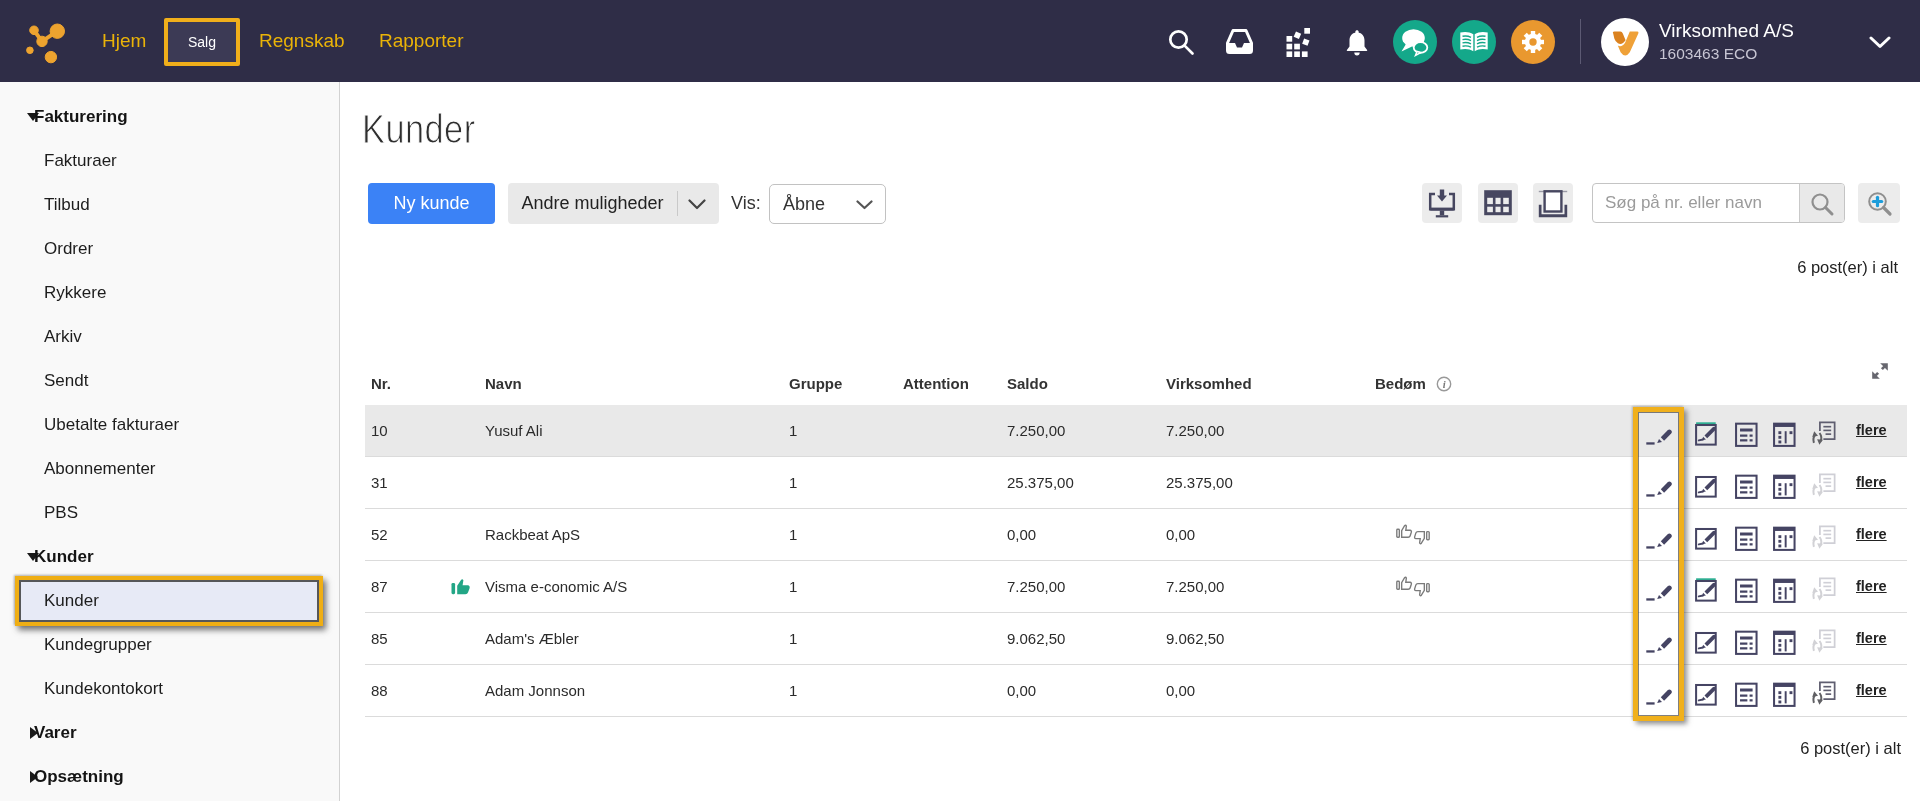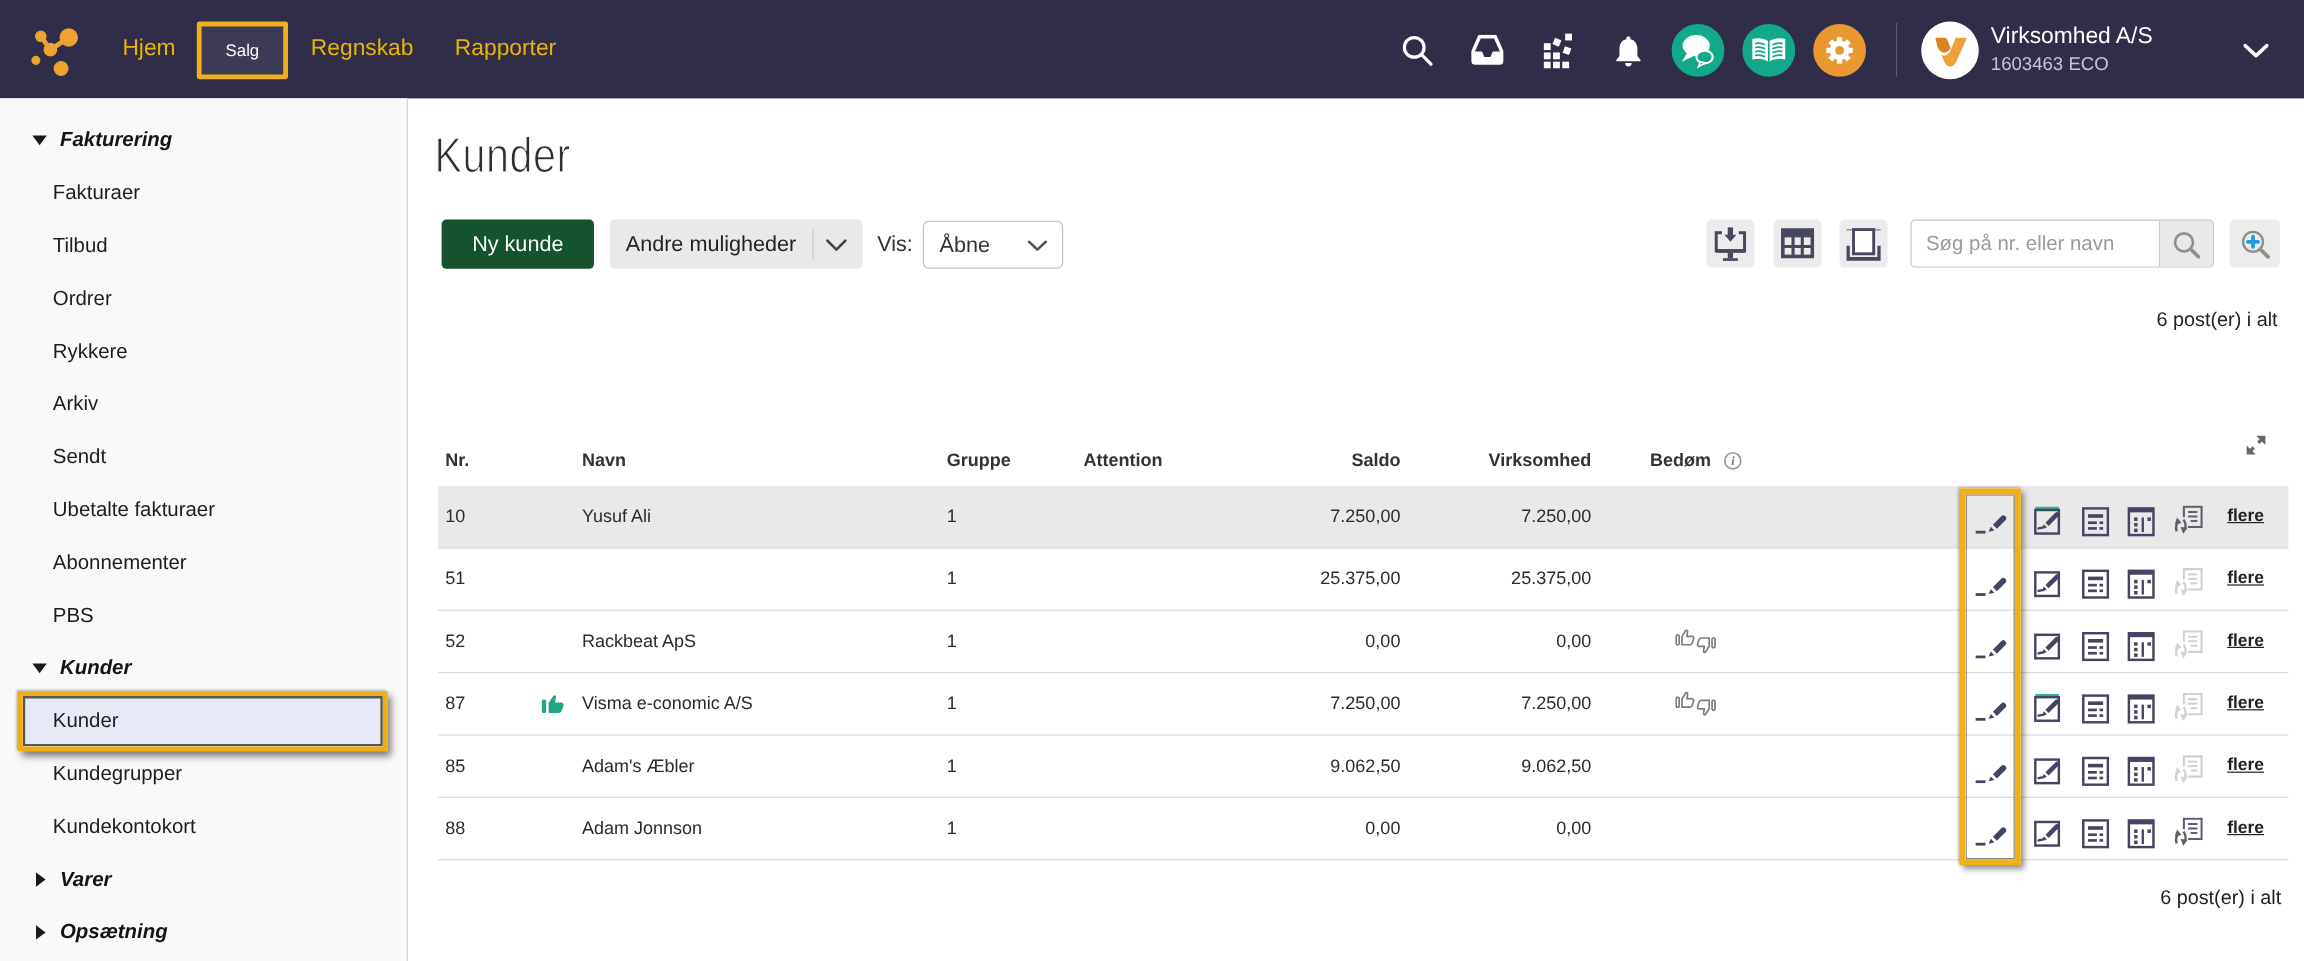--- a/index.html
+++ b/index.html
@@ -12,48 +12,48 @@
 .navtxt{top:0;height:82px;line-height:82px;color:#eab308;font-size:19px;white-space:nowrap;}
 #salgbox{left:164px;top:18px;width:68px;height:40px;border:4px solid #f1af1b;border-radius:2px;
   background:#3c3a55;color:#fff;font-size:14px;text-align:center;line-height:40px;}
 .circ{width:44px;height:44px;border-radius:50%;top:20px;}
 #divider{left:1580px;top:19px;width:1px;height:45px;background:#5c5a73;}
 #avatar{left:1601px;top:18px;width:48px;height:48px;border-radius:50%;background:#fff;}
 #compname{left:1659px;top:20px;font-size:19px;color:#fff;}
 #compnum{left:1659px;top:45px;font-size:15.5px;color:#c7c5d3;}
 
 #sidebar{left:0;top:82px;width:339px;height:719px;background:#f9f9f9;border-right:1px solid #d2d2d2;}
-.shead{left:50px;font-size:17px;font-weight:bold;color:#141414;line-height:20px;white-space:nowrap;font-style:italic;}
+.shead{left:34px;font-size:17px;font-weight:bold;color:#141414;line-height:20px;white-space:nowrap;}
 .sitem{left:44px;font-size:17px;color:#1d1d1d;line-height:20px;white-space:nowrap;}
 .trid{left:27px;width:0;height:0;border-left:6px solid transparent;border-right:6px solid transparent;border-top:8px solid #1a1a1a;}
 .trir{left:30px;width:0;height:0;border-top:6px solid transparent;border-bottom:6px solid transparent;border-left:8px solid #1a1a1a;}
 #selbox{left:15px;top:576px;width:300px;height:42px;border:4px solid #efae14;background:#e7eaf6;
   box-shadow:3px 4px 6px rgba(45,45,45,.65), -1px -1px 2px rgba(60,60,60,.35), inset 0 0 0 2px rgba(50,50,50,.8);}
 
 #h1{left:362px;top:107px;font-size:41px;color:#2f2f2f;font-weight:400;line-height:44px;transform:scaleX(0.84);transform-origin:0 0;letter-spacing:0.5px;-webkit-text-stroke:1px #fff;}
-#btnNy{left:368px;top:183px;width:127px;height:41px;background:#14532d;border-radius:4px;
+#btnNy{left:368px;top:183px;width:127px;height:41px;background:#3b82f6;border-radius:4px;
   color:#fff;font-size:18px;text-align:center;line-height:41px;}
 #btnAndre{left:508px;top:183px;width:211px;height:41px;background:#e9e9e9;border-radius:4px;color:#222;}
 #btnAndre .t{position:absolute;left:0;top:0;width:169px;text-align:center;line-height:41px;font-size:18px;}
 #btnAndre .d{position:absolute;left:169px;top:8px;width:1px;height:25px;background:#c9c9c9;}
 #visLbl{left:731px;top:183px;line-height:41px;font-size:18px;color:#333;}
 #selVis{left:769px;top:184px;width:117px;height:40px;border:1px solid #c2c2c2;border-radius:5px;background:#fff;box-sizing:border-box;}
 #selVis .t{position:absolute;left:13px;line-height:38px;font-size:18px;color:#333;}
 .gbtn{top:183px;width:40px;height:40px;background:#ececec;border-radius:4px;}
 #searchbox{left:1592px;top:183px;width:253px;height:40px;border:1px solid #c4c4c4;border-radius:4px;background:#fff;box-sizing:border-box;}
 #searchbox .ph{position:absolute;left:12px;line-height:38px;font-size:17px;color:#9b9b9b;white-space:nowrap;}
 #searchbox .mg{position:absolute;right:0;top:0;width:44px;height:38px;background:#e9e9e9;border-left:1px solid #c9c9c9;border-radius:0 3px 3px 0;}
 #advbtn{left:1858px;top:183px;width:42px;height:40px;background:#ececec;border-radius:4px;}
 .total{font-size:16.5px;color:#222;line-height:20px;}
 
 .hcell{top:374px;font-size:15px;font-weight:bold;color:#333;line-height:20px;white-space:nowrap;}
 .row{left:365px;width:1542px;height:52px;border-bottom:1px solid #dbdbdb;box-sizing:border-box;}
 .row.gray{background:#e9e9e9;}
 .cell{position:absolute;top:0;line-height:51px;font-size:15px;color:#2b2b2b;white-space:nowrap;}
-.num{text-align:right;width:160px;}
+.num{width:160px;}
 .flere{position:absolute;left:1491px;line-height:51px;font-size:14.5px;font-weight:bold;color:#222;text-decoration:underline;}
 .ric{position:absolute;top:12px;}
 #ybox{left:1633px;top:407px;width:41px;height:304px;border:5px solid #f0b01c;
   box-shadow:3px 3px 5px rgba(55,55,55,.55), -1px -1px 2px rgba(70,70,70,.3), inset 0 0 0 1px rgba(60,60,60,.65);}
 </style>
 </head>
 <body>
 <div id="topbar" class="a">
 
   <svg class="a" style="left:22px;top:22px" width="44" height="42" viewBox="0 0 44 42">
@@ -350,21 +350,21 @@
     </svg>
   <svg class="ric" style="left:1405px;top:15px" width="29" height="29" viewBox="0 0 30 30" fill="#454463" stroke="#454463">
       <use href="#cardic"></use>
     </svg>
   <svg class="ric" style="left:1444px;top:16px;--c1:#5f5e70;--c2:#606064" width="27" height="26" viewBox="0 0 31 30">
       <use href="#syncic"></use>
     </svg>
   <span class="flere">flere</span>
 </div>
 <div class="a row" style="top:457px">
-  <span class="cell" style="left:6px">51</span>
+  <span class="cell" style="left:6px">31</span>
   <span class="cell" style="left:424px">1</span>
   <span class="cell num" style="left:642px">25.375,00</span>
   <span class="cell num" style="left:801px">25.375,00</span>
   <svg class="ric" style="left:1281px;top:22px" width="29" height="18" viewBox="0 0 29 18" fill="#454463">
       <use href="#pencil"></use>
     </svg>
   <svg class="ric" style="left:1328px;top:14px" width="29" height="29" viewBox="0 0 30 30" fill="#454463" stroke="#454463">
       <use href="#editbox"></use>
     </svg>
   <svg class="ric" style="left:1367px;top:15px" width="29" height="29" viewBox="0 0 30 30" fill="#454463" stroke="#454463">

